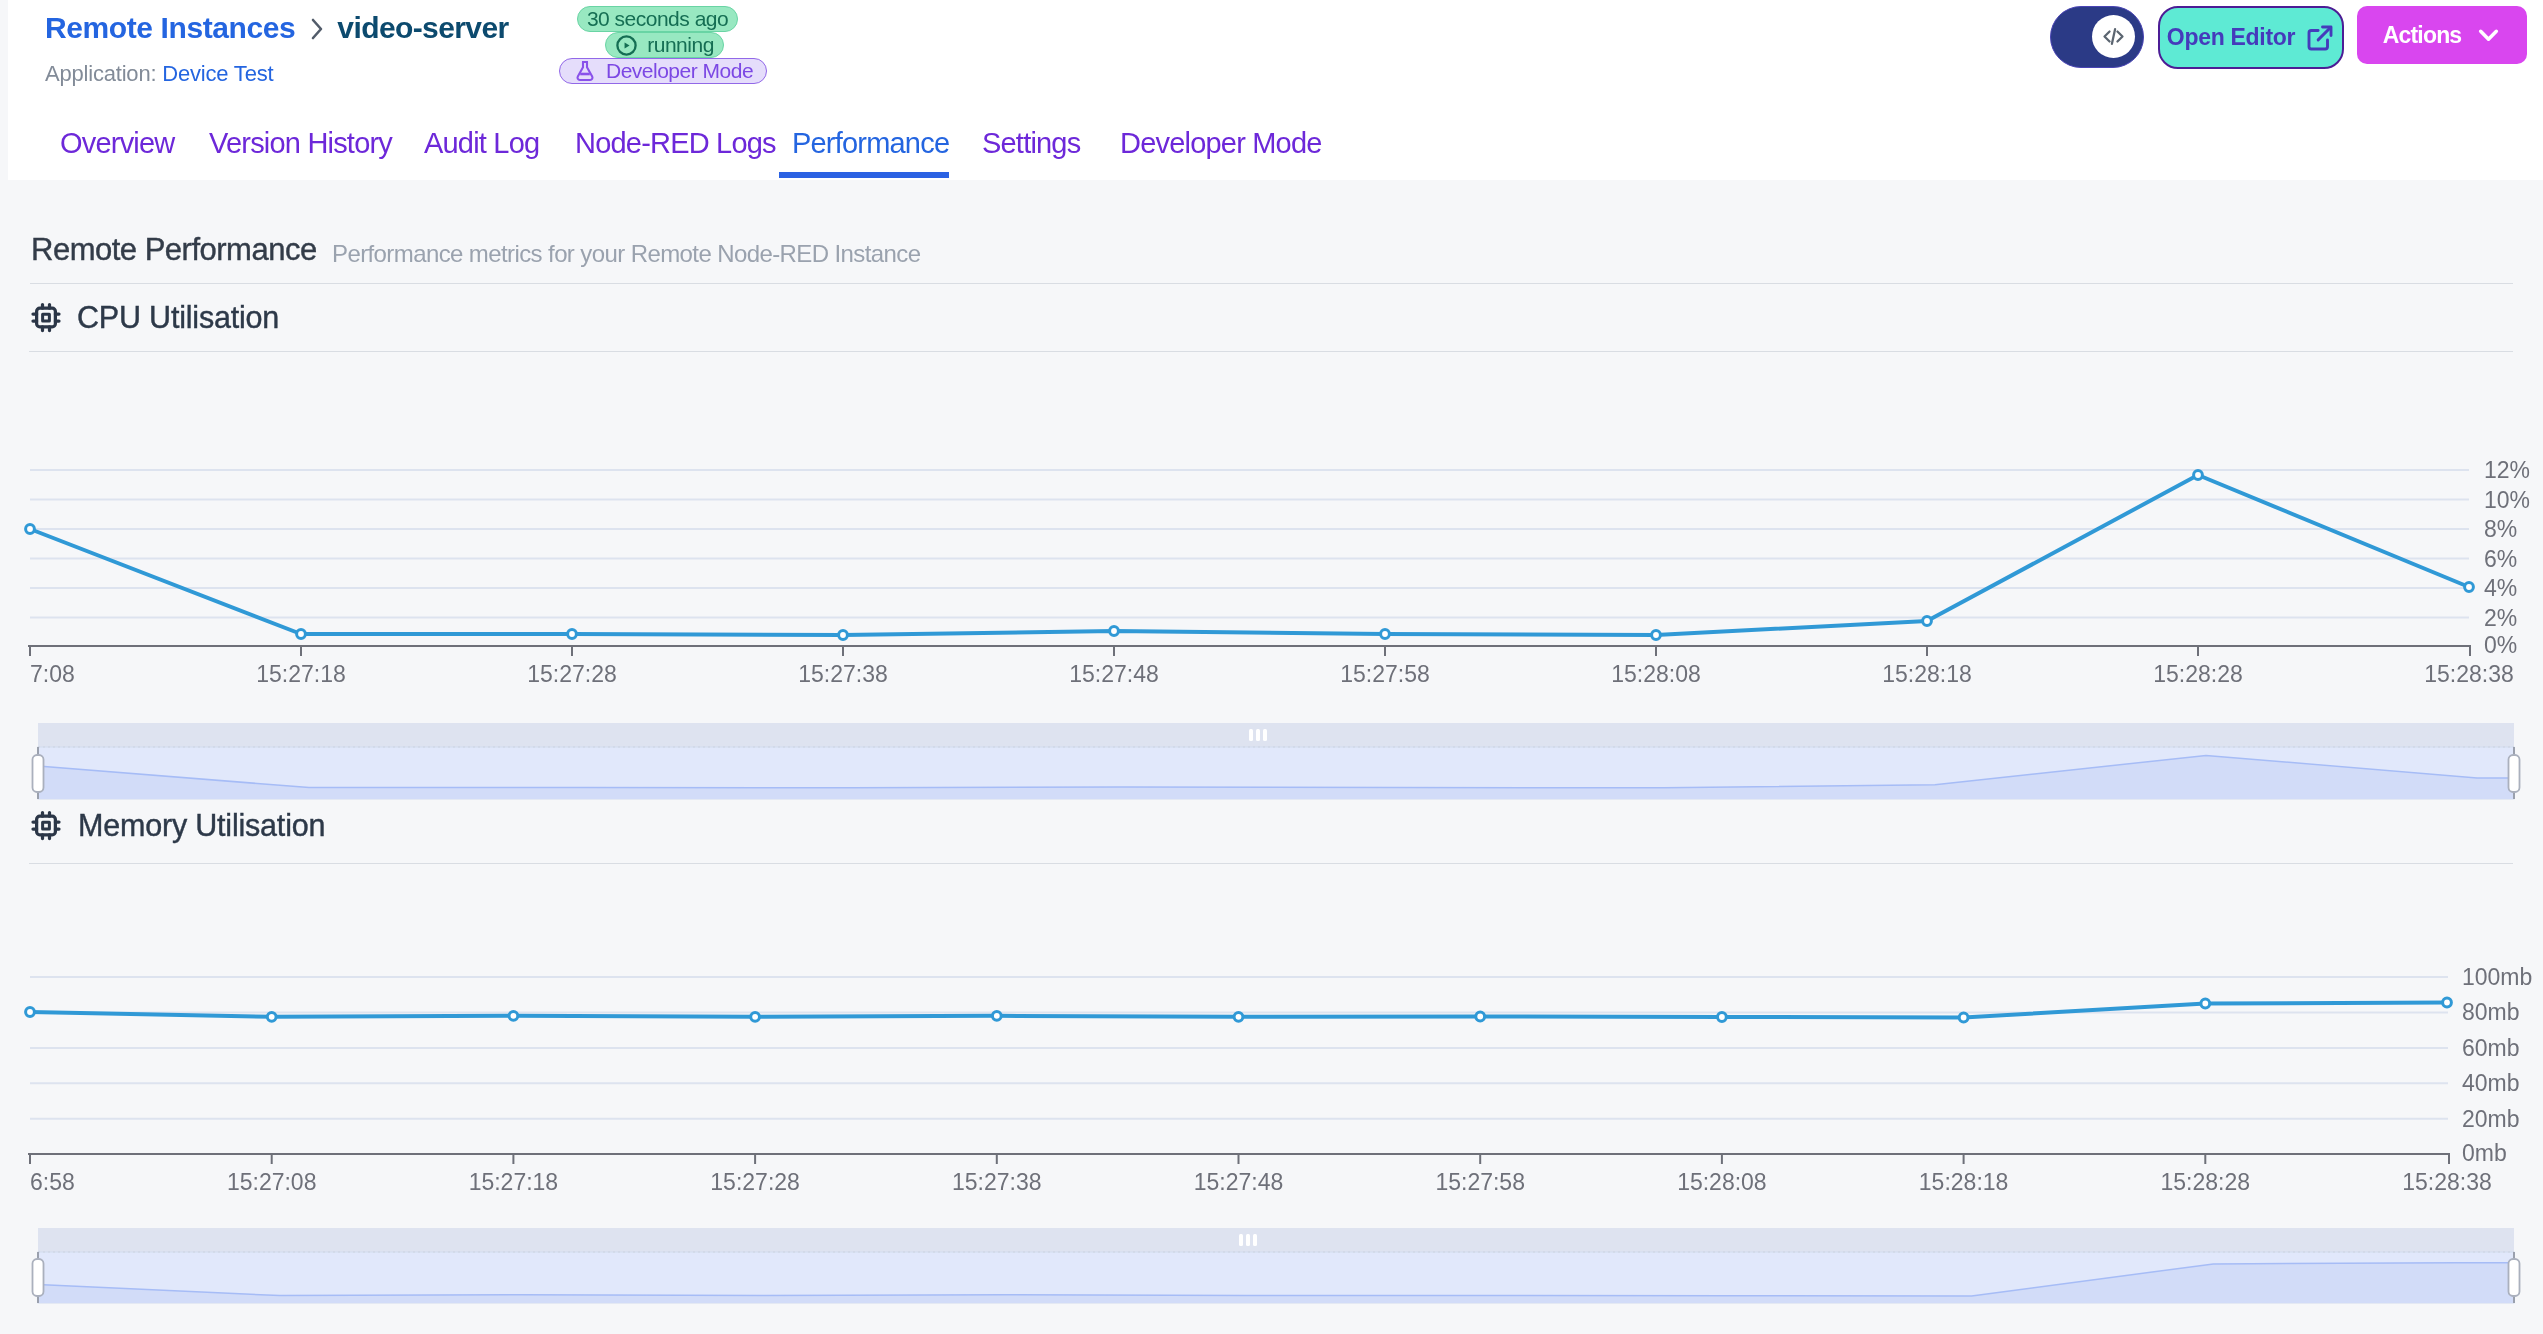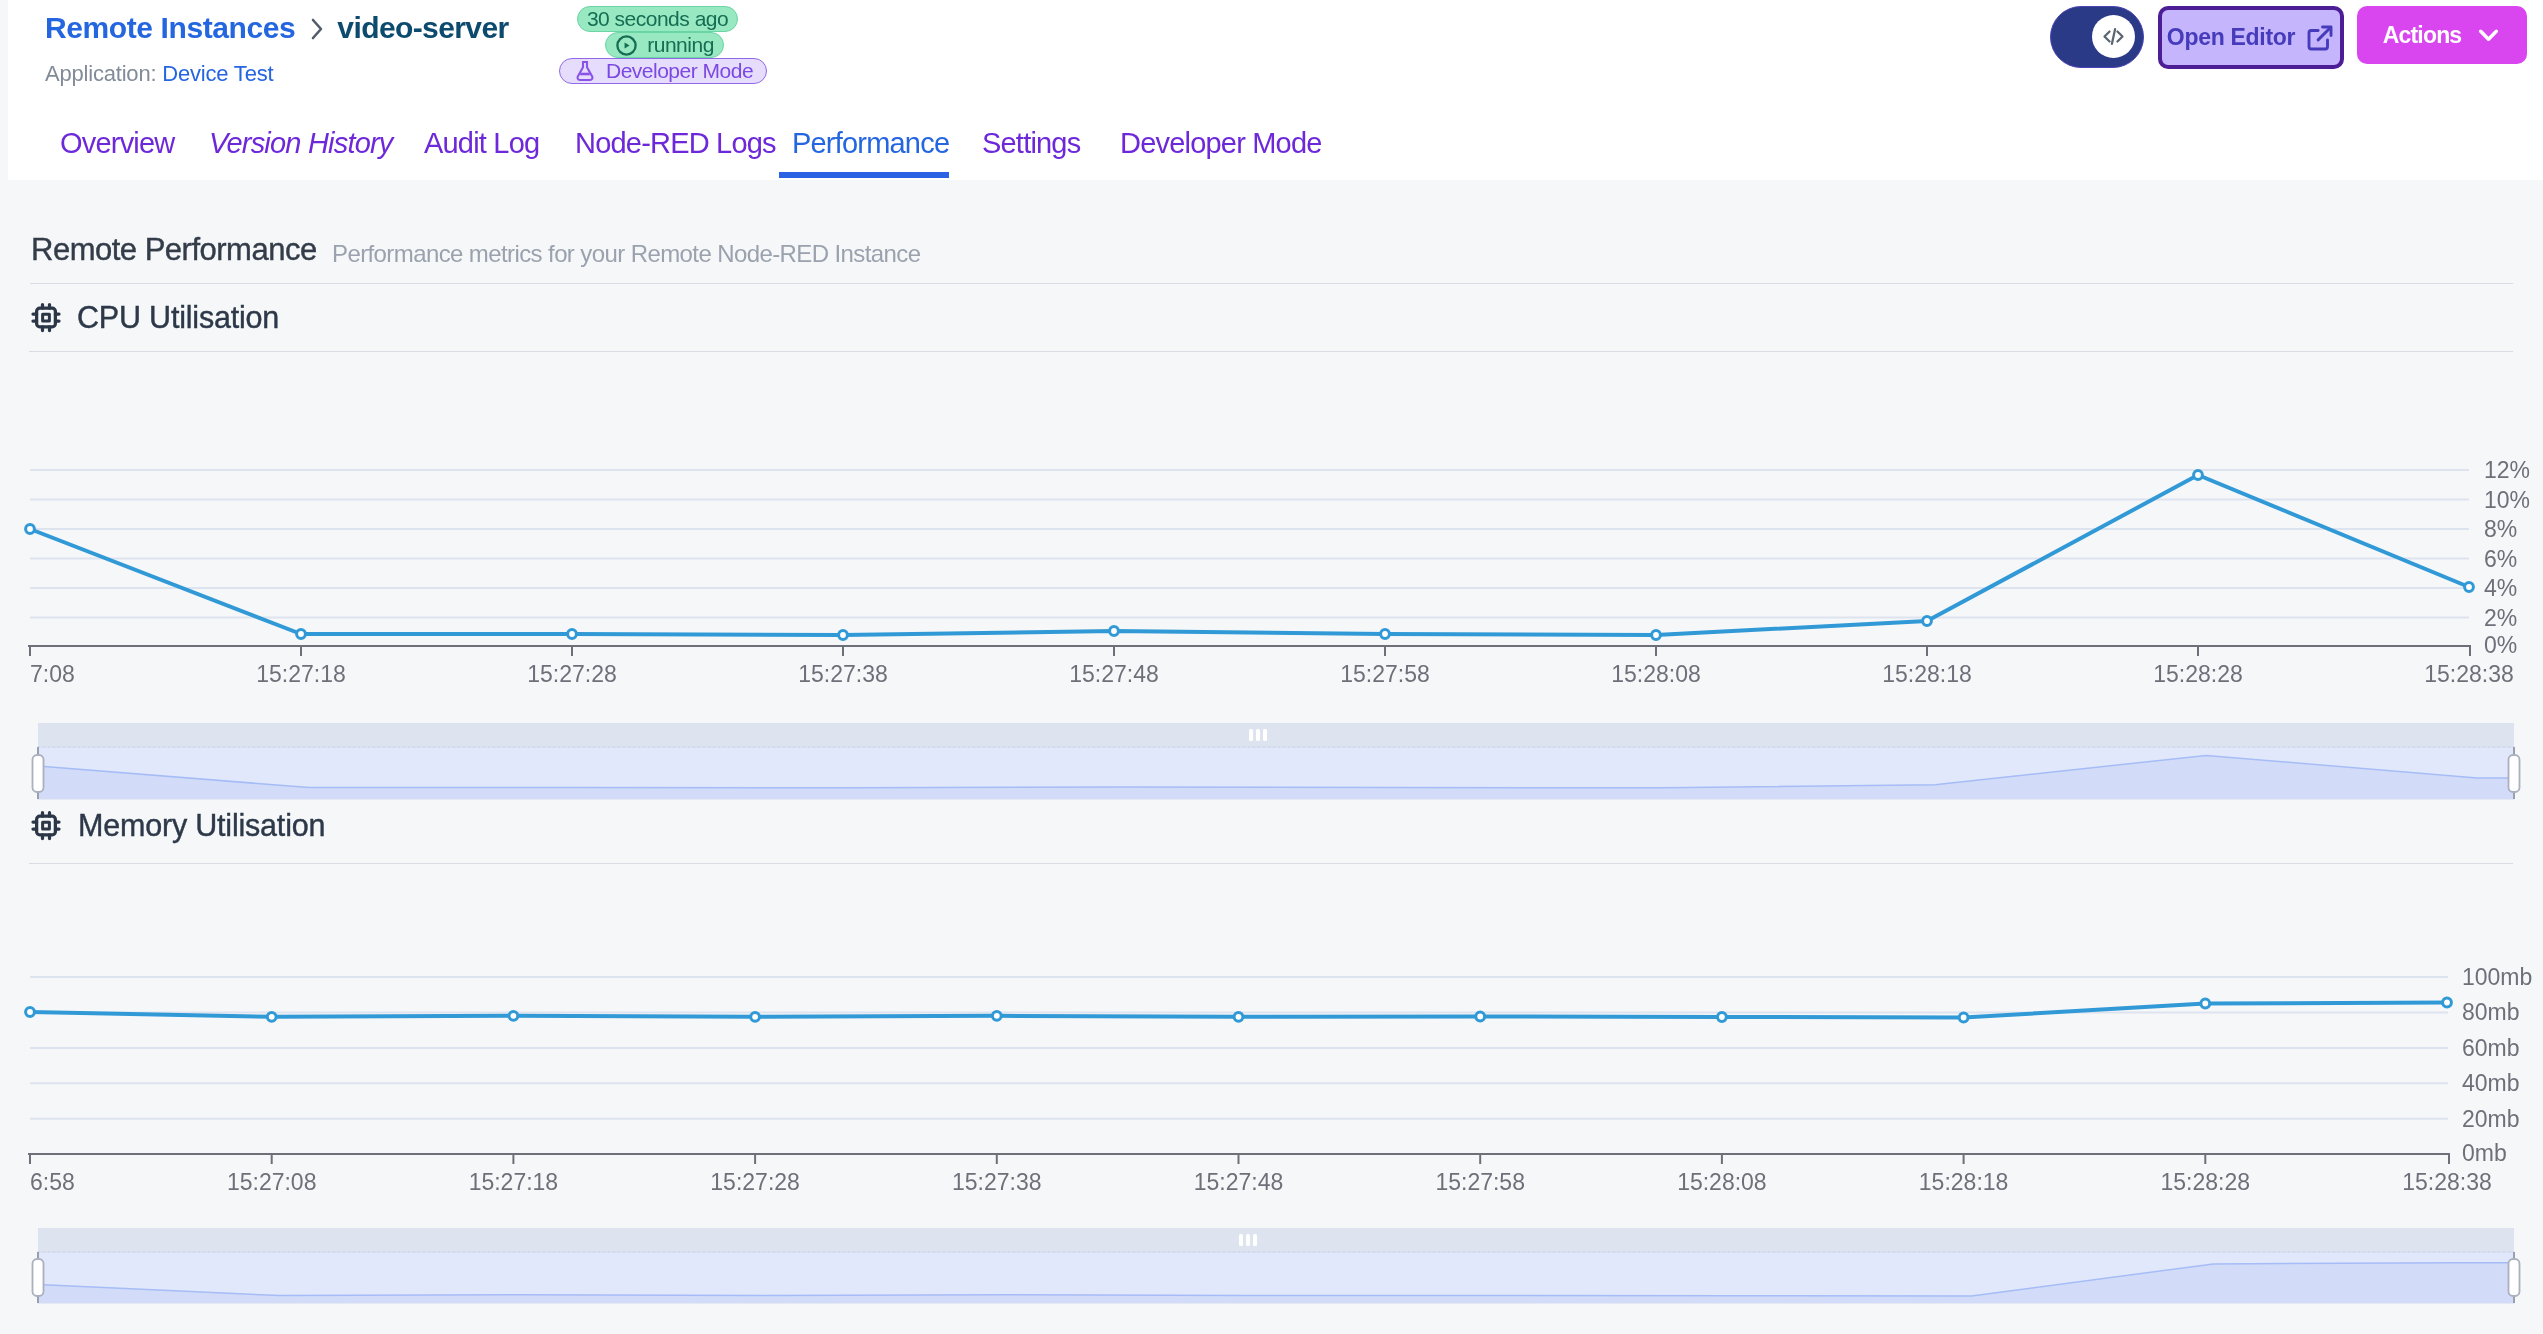--- a/index.html
+++ b/index.html
@@ -11,21 +11,21 @@
 .crumb-cur { font-size:30px; font-weight:700; color:#0c4a6e; letter-spacing:-0.6px;}
 .badge { display:inline-flex; align-items:center; height:42px; border-radius:21px; font-size:21px; letter-spacing:-0.5px; padding:0 9px; }
 .badge.green { background:#98e8c1; border:1.5px solid #69d4a4; color:#156e53; }
 .badge.purple { background:#e5ddfb; border:1.5px solid #9268e8; color:#7c48e4; }
 .badge svg { margin-right:9px; }
 .app-line { position:absolute; left:37px; top:61px; font-size:22px; letter-spacing:-0.2px; color:#828b98; }
 .app-line a { color:#2465e0; text-decoration:none; }
 .controls { position:absolute; left:2042px; top:6px; display:flex; align-items:flex-start; }
 .toggle { position:relative; width:94px; height:62px; background:#2b3a86; border:1px solid #4a44b5; border-radius:31px; margin-right:14px; }
 .toggle .knob { position:absolute; right:8px; top:8px; width:43px; height:43px; background:#ffffff; border-radius:50%; display:flex; align-items:center; justify-content:center; }
-.btn-open { width:186px; height:63px; display:flex; align-items:center; justify-content:center; background:#c4b5fd; border:4px solid #4c1d95; border-radius:10px; color:#453bbb; font-size:23px; font-weight:700; letter-spacing:-0.3px; margin-right:13px; }
+.btn-open { width:186px; height:63px; display:flex; align-items:center; justify-content:center; background:#5eead4; border:2px solid #4c1d95; border-radius:20px; color:#453bbb; font-size:23px; font-weight:700; letter-spacing:-0.3px; margin-right:13px; }
 .btn-open svg { margin-left:10px; }
 .btn-actions { width:170px; height:58px; display:flex; align-items:center; justify-content:center; background:#d946ef; border-radius:10px; color:#ffffff; font-size:23px; font-weight:700; letter-spacing:-0.8px; }
 .btn-actions svg { margin-left:15px; }
 .tab { position:absolute; font-size:29px; letter-spacing:-0.8px; color:#6d28d9; top:127px; }
 .tab.active { color:#2465e0; }
 .tab-underline { position:absolute; left:771px; top:172px; width:170px; height:6px; background:#2b62e3; }
 .sec-title { position:absolute; left:31px; top:232px; font-size:31px; font-weight:500; letter-spacing:-0.5px; color:#333c49; -webkit-text-stroke:0.4px #333c49; }
 .sec-sub { position:absolute; left:332px; top:240px; font-size:24px; letter-spacing:-0.6px; color:#9aa2ae; }
 .hr { position:absolute; height:0; border-top:1.5px solid #d9dde3; }
 .chart-title { position:absolute; font-size:30.5px; letter-spacing:-0.2px; color:#2d3949; -webkit-text-stroke:0.4px #2d3949; }
@@ -75,21 +75,21 @@
           <path d="M10.5 13.5 L20.4 3.6"></path>
         </svg>
     </div>
     <div class="btn-actions">Actions
       <svg width="25" height="25" viewBox="0 0 24 24" fill="none" stroke="#ffffff" stroke-width="3.4" stroke-linecap="round" stroke-linejoin="round">
           <path d="M4.5 8 L12 15.5 L19.5 8"></path>
         </svg>
     </div>
   </div>
   <div class="tab" style="left:52px;">Overview</div>
-  <div class="tab" style="left:201px;font-style:italic;">Version History</div>
+  <div class="tab" style="left:201px;">Version History</div>
   <div class="tab" style="left:416px;">Audit Log</div>
   <div class="tab" style="left:567px;">Node-RED Logs</div>
   <div class="tab active" style="left:784px;">Performance</div>
   <div class="tab" style="left:974px;">Settings</div>
   <div class="tab" style="left:1112px;">Developer Mode</div>
   <div class="tab-underline"></div>
 </div>
 
 <div class="sec-title">Remote Performance</div>
 <div class="sec-sub">Performance metrics for your Remote Node-RED Instance</div>

